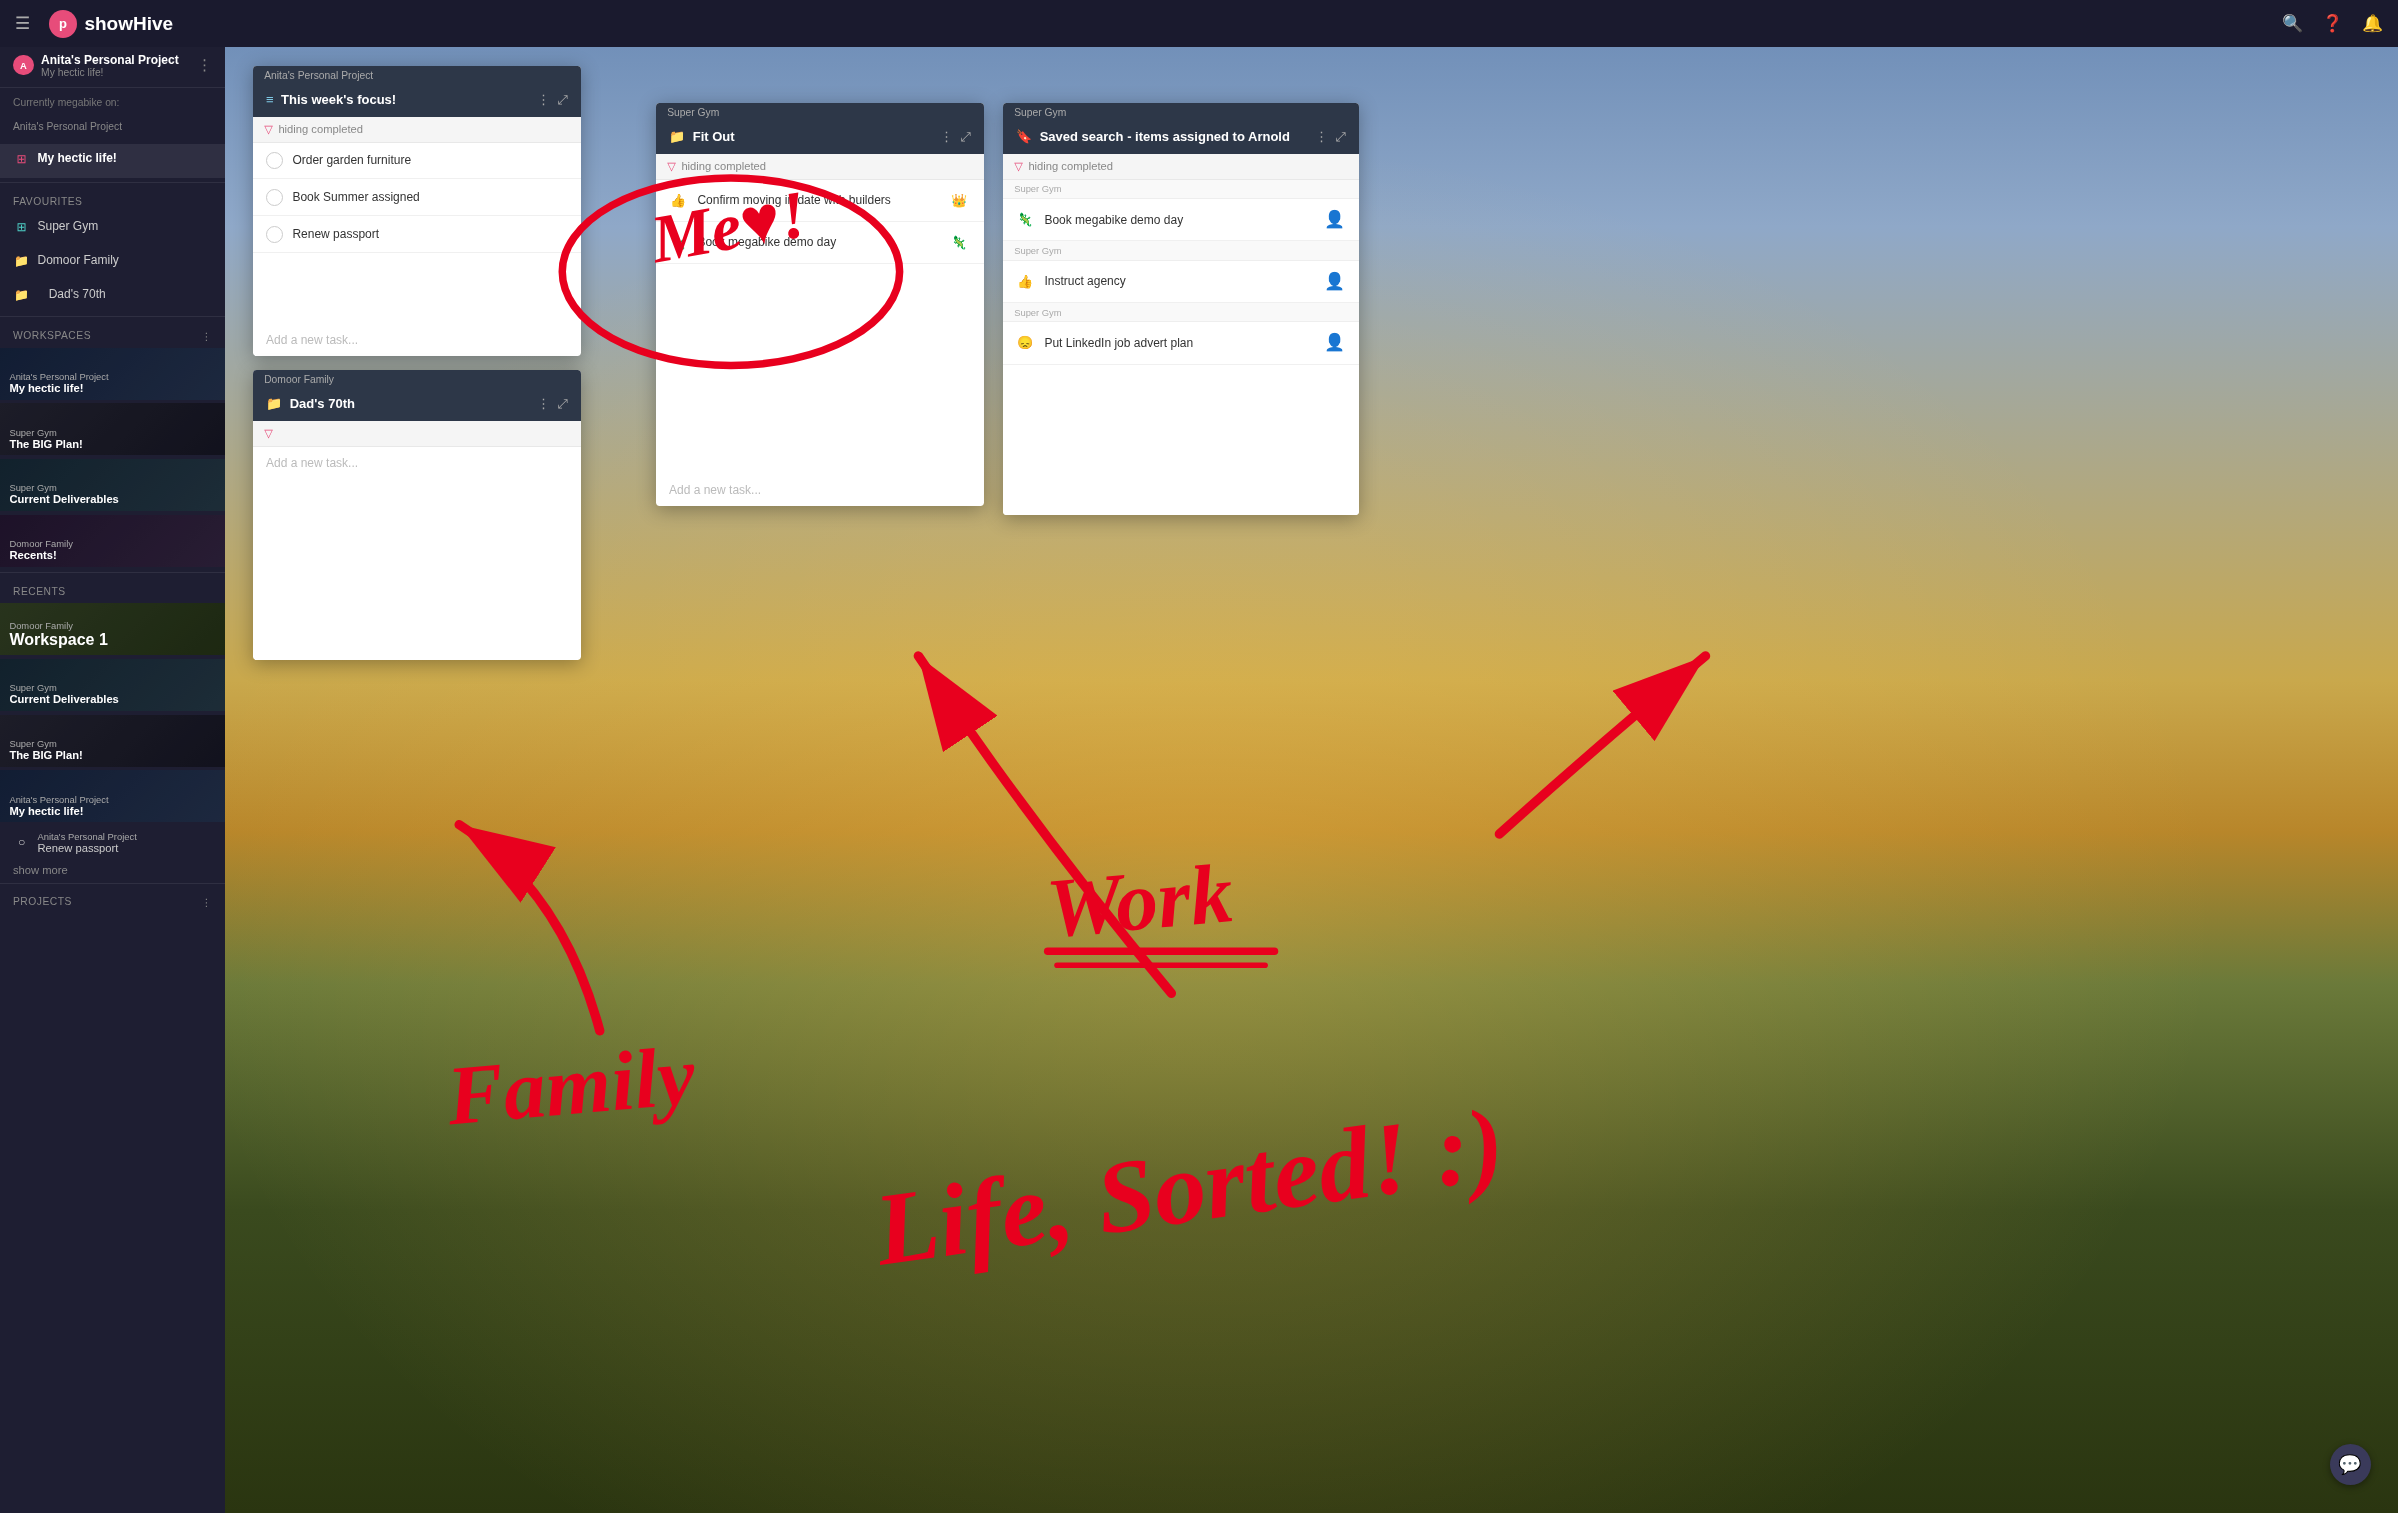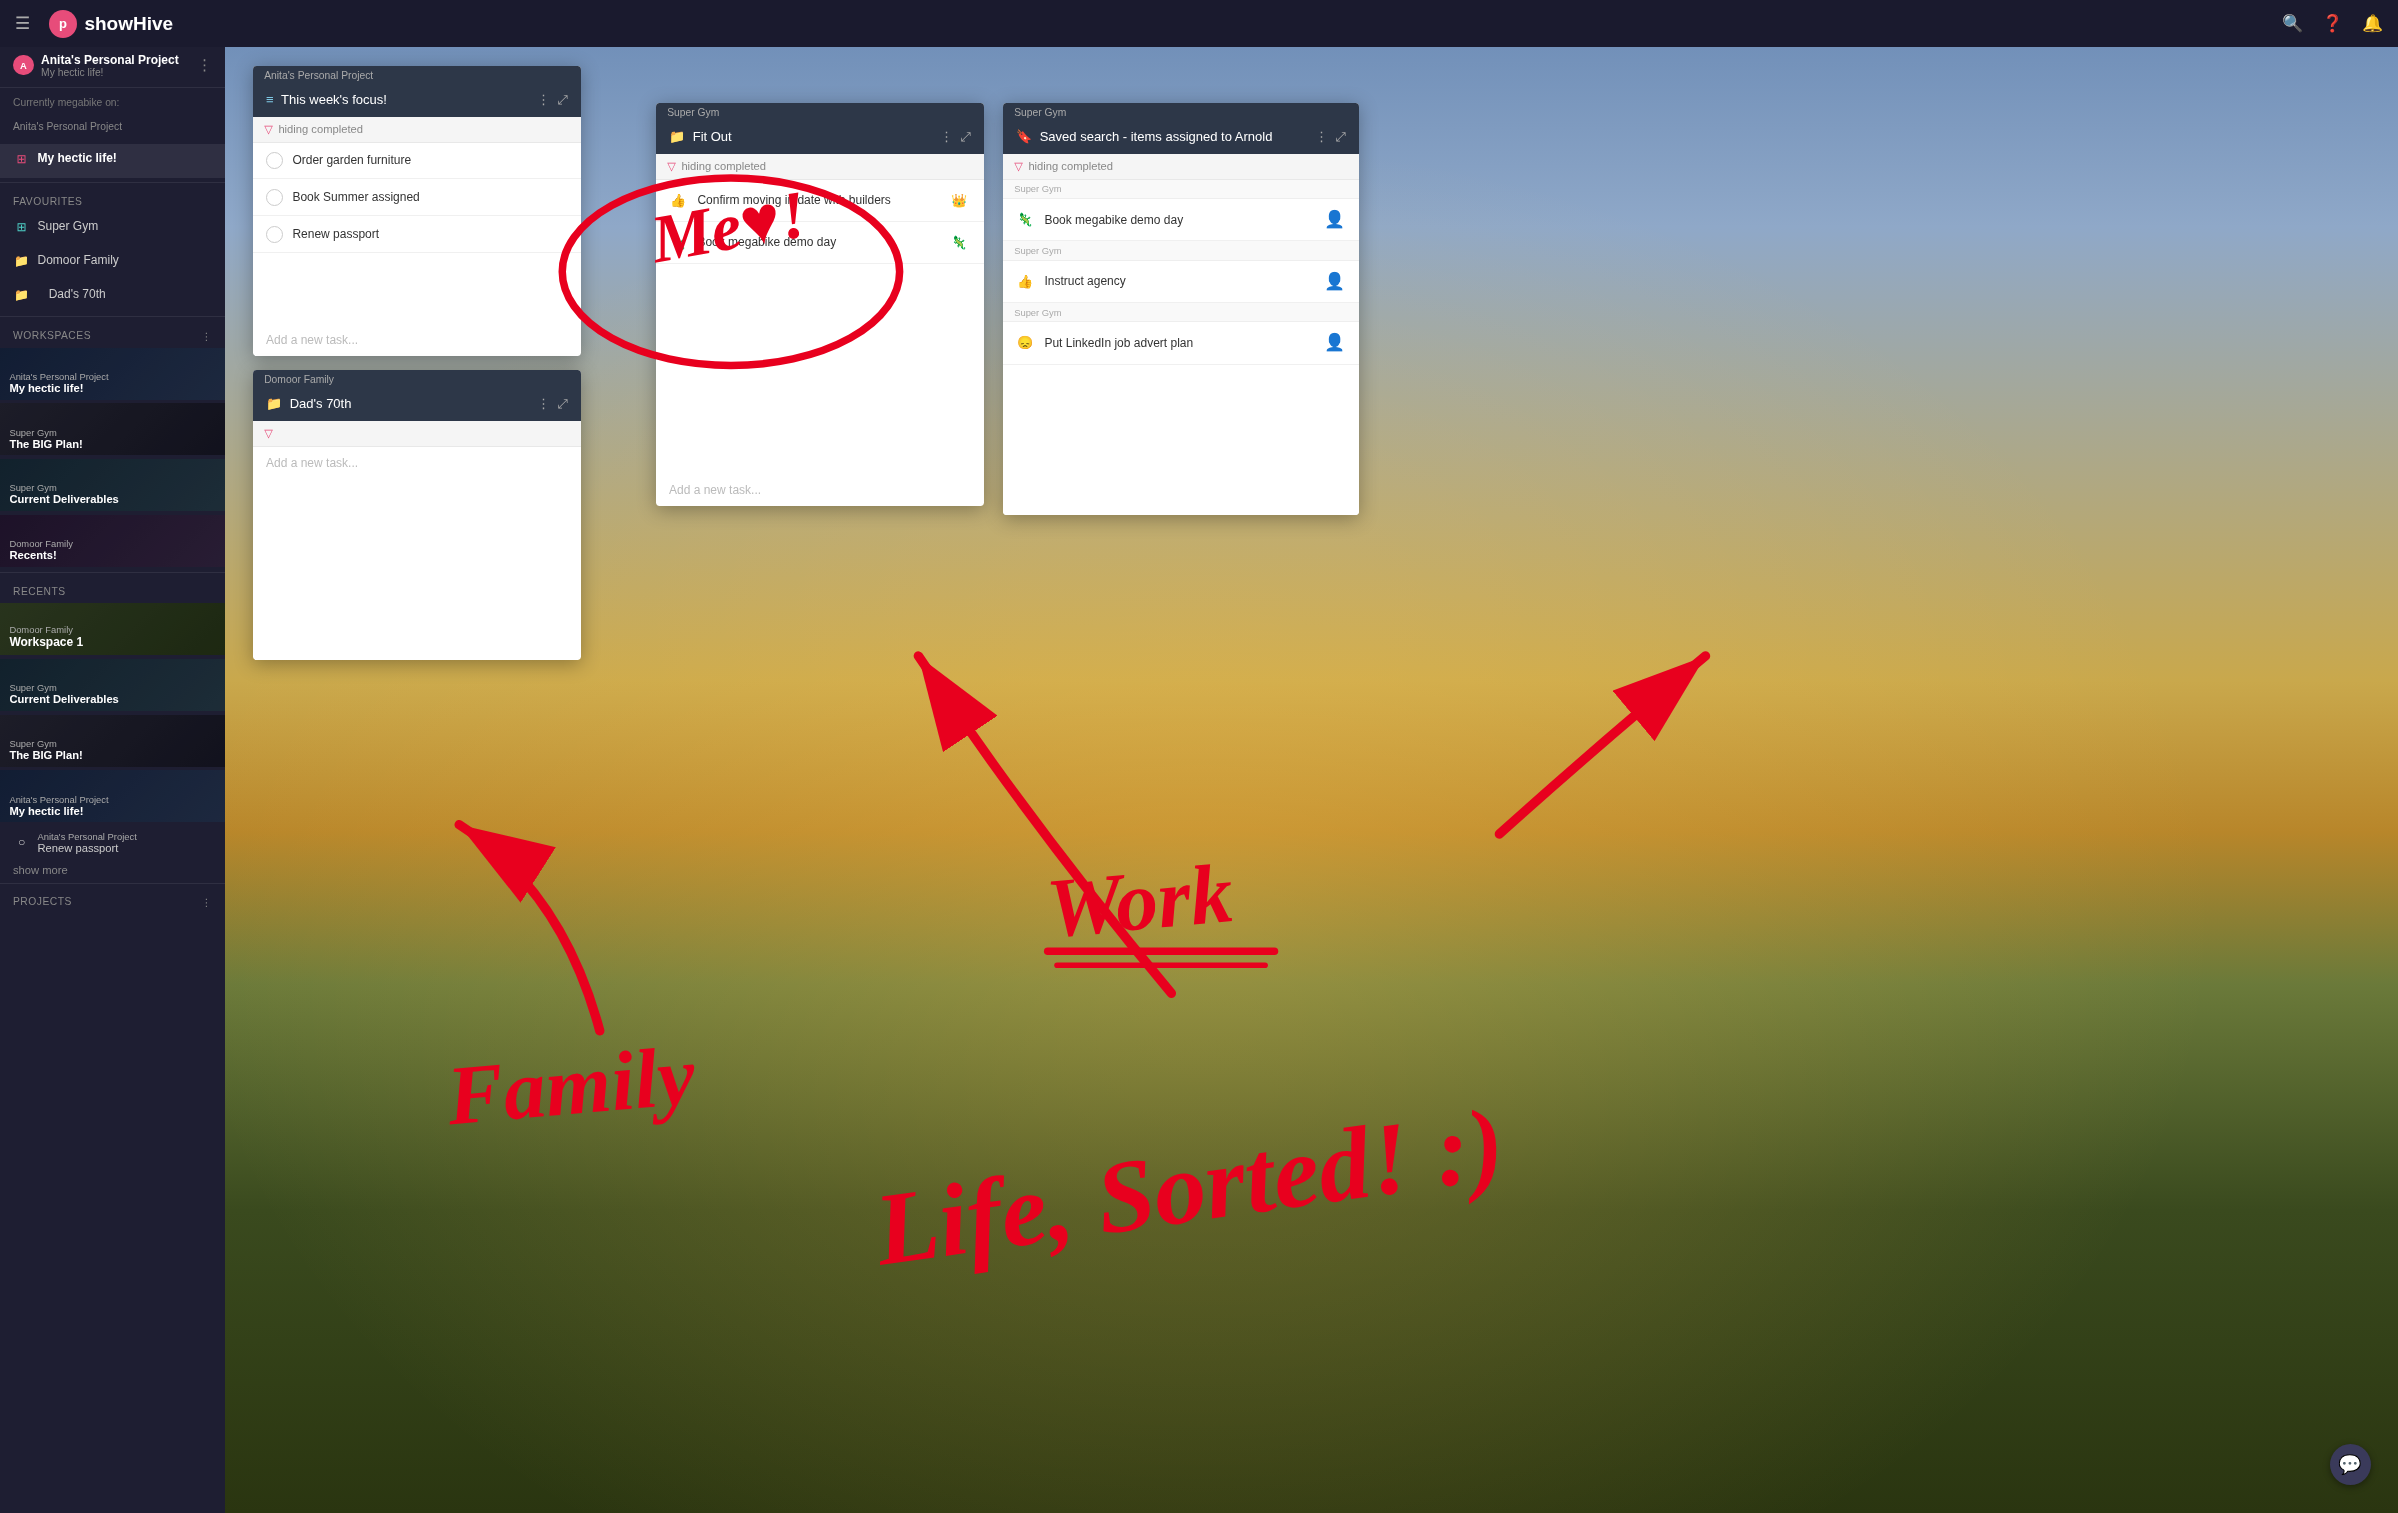--- a/index.html
+++ b/index.html
@@ -74,21 +74,21 @@
       box-shadow: 0 3.7px 19px rgba(0,0,0,0.3);
       display: flex; flex-direction: column;
       overflow: hidden;
     }
 
     .card-header {
       background: #2d3748; color: white; padding: 9.4px 13px;
       display: flex; align-items: center; gap: 7.5px;
       font-size: 12px;
     }
-    .card-header-title { flex: 1; font-weight: 400; font-size: 13px; display: flex; align-items: center; gap: 5.6px; }
+    .card-header-title { flex: 1; font-weight: 700; font-size: 13px; display: flex; align-items: center; gap: 5.6px; }
     .card-header-icons { display: flex; gap: 7.5px; }
     .card-header-icon { color: #aaa; font-size: 13px; cursor: pointer; }
 
     .card-filter-bar {
       background: #f5f5f5; padding: 5.6px 11.2px; font-size: 11.2px; color: #888;
       display: flex; align-items: center; gap: 5.6px; border-bottom: 0.9px solid #e8e8e8;
     }
 
     .card-body { flex: 1; overflow-y: auto; background: white; }
     .card-task {
@@ -228,21 +228,21 @@
   <div class="sidebar-divider"></div>
 
   <div class="sidebar-section-header">
     <span>Recents</span>
   </div>
 
   <div style="position:relative;margin:1.9px 0">
     <div style="height:52px;background:linear-gradient(135deg,#3a4a2a,#2a3a1a);position:relative;overflow:hidden">
       <div style="position:absolute;inset:0;background:rgba(0,0,0,0.3);display:flex;flex-direction:column;justify-content:flex-end;padding:3.7px 9.4px 5.6px">
         <div style="color:#aaa;font-size:9.4px">Domoor Family</div>
-        <div style="color:white;font-size:12px;font-weight:600">Workspace 1</div>
+        <div style="color:white;font-size:16px;font-weight:600">Workspace 1</div>
       </div>
     </div>
   </div>
 
   <div style="position:relative;margin:1.9px 0">
     <div style="height:52px;background:linear-gradient(135deg,#1a3040,#2a4050);position:relative;overflow:hidden">
       <div style="position:absolute;inset:0;background:rgba(0,0,0,0.3);display:flex;flex-direction:column;justify-content:flex-end;padding:3.7px 9.4px 5.6px">
         <div style="color:#aaa;font-size:9.4px">Super Gym</div>
         <div style="color:white;font-size:11.2px;font-weight:600">Current Deliverables</div>
       </div>

